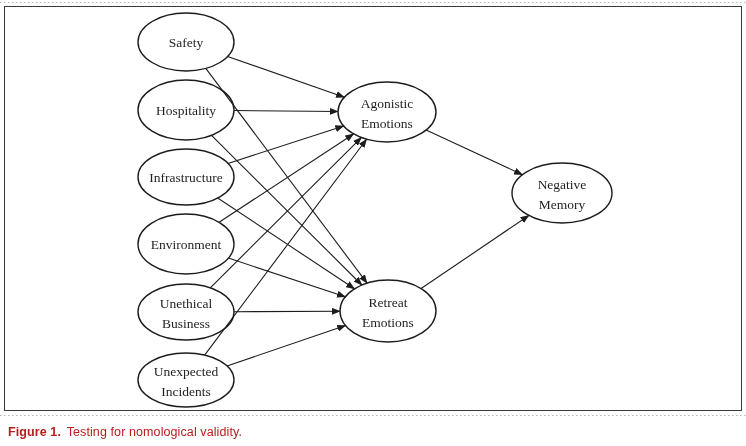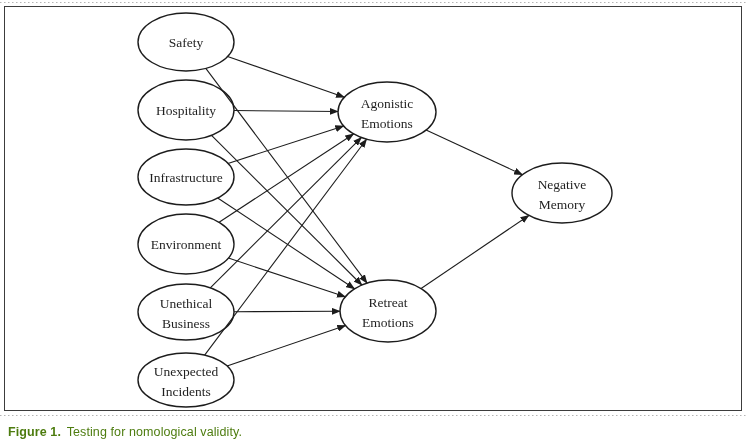--- a/index.html
+++ b/index.html
@@ -18,21 +18,21 @@
     background: #ffffff;
   }
   svg { display: block; }
   .node-label {
     font-family: "Liberation Serif", "DejaVu Serif", serif;
     font-size: 13.5px;
   }
   .caption {
     padding: 7px 0 0 8px;
     font-size: 12.5px;
-    color: #4d7c0f;
+    color: #b91c1c;
     letter-spacing: 0.1px;
   }
   .cap-label {
     font-weight: bold;
     margin-right: 0.45em;
   }
 </style>
 </head>
 <body>
 

